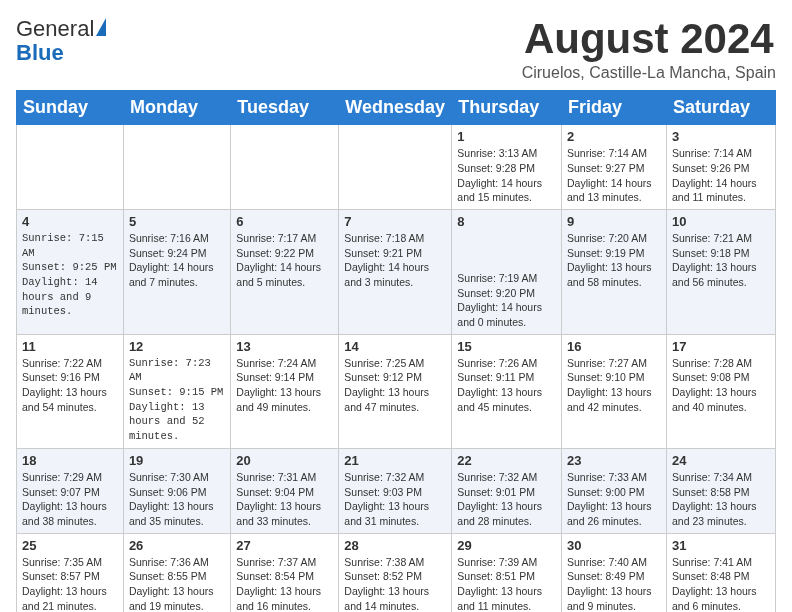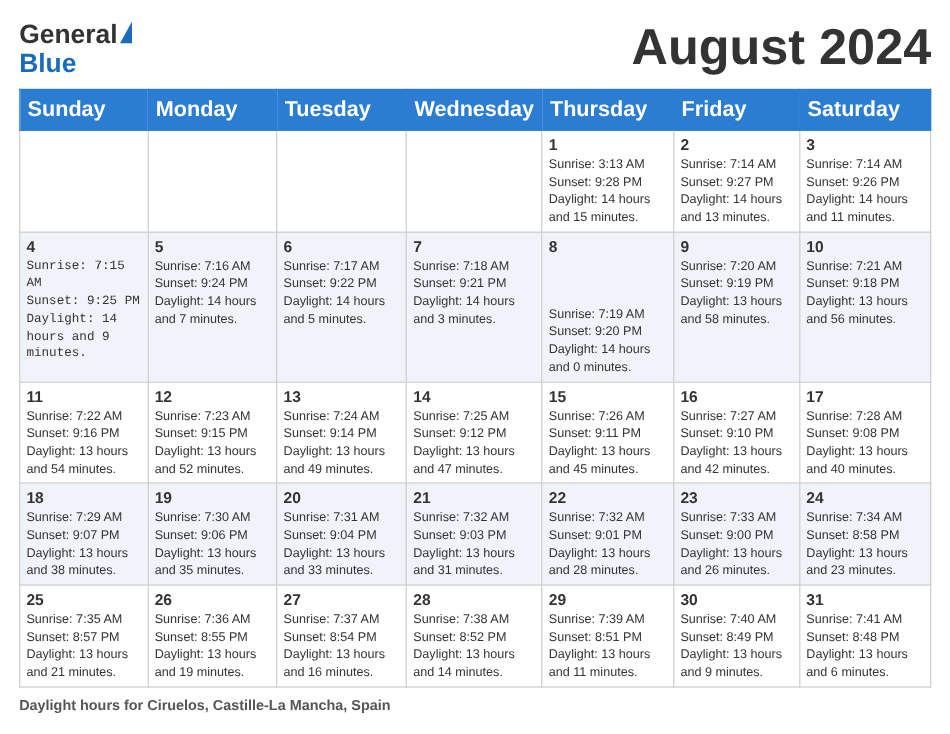--- a/index.html
+++ b/index.html
@@ -18,21 +18,21 @@
     }
     .logo {
       display: flex;
       flex-direction: column;
       align-items: flex-start;
     }
     .logo-text {
       display: flex;
       align-items: center;
       font-size: 22px;
-      font-weight: bold;
+      font-weight: normal;
       color: #333;
     }
     .logo-general { color: #333; }
     .logo-blue { color: #1a6bba; }
     .logo-triangle {
       width: 0;
       height: 0;
       border-left: 10px solid transparent;
       border-bottom: 18px solid #1a6bba;
       margin-left: 2px;
@@ -120,20 +120,21 @@
     <div class="logo-text">
       <span class="logo-general">General</span>
       <div class="logo-triangle"></div>
     </div>
     <div style="display:flex; margin-top:-2px;">
       <span class="logo-blue" style="font-size:22px; font-weight:bold;">Blue</span>
     </div>
   </div>
   <div class="title-section">
     <div class="month-year">August 2024</div>
+    <div class="location">Ciruelos, Castille-La Mancha, Spain</div>
   </div>
 </div>
 
 <table class="calendar-table">
   <thead>
     <tr>
     <th>Sunday</th>
         <th>Monday</th>
         <th>Tuesday</th>
         <th>Wednesday</th>
@@ -213,21 +214,21 @@
       </tr>
       <tr>
         <td>
           <span class="day-number">11</span>
           <div class="day-info" style="white-space: pre-line;">Sunrise: 7:22 AM
 Sunset: 9:16 PM
 Daylight: 13 hours and 54 minutes.</div>
         </td>
         <td>
           <span class="day-number">12</span>
-          <div class="day-info" style="white-space: pre-line;">Sunrise: 7:23 AM
+          <div class="day-info" style="white-space: pre-line; font-family: Liberation Mono, monospace;">Sunrise: 7:23 AM
 Sunset: 9:15 PM
 Daylight: 13 hours and 52 minutes.</div>
         </td>
         <td>
           <span class="day-number">13</span>
           <div class="day-info" style="white-space: pre-line;">Sunrise: 7:24 AM
 Sunset: 9:14 PM
 Daylight: 13 hours and 49 minutes.</div>
         </td>
         <td>

